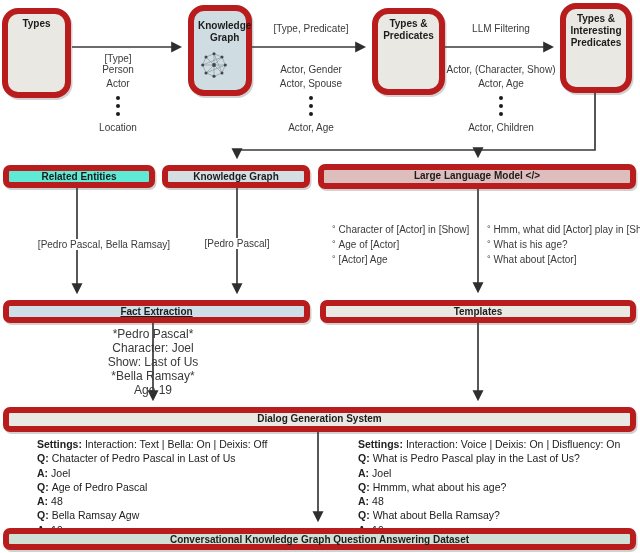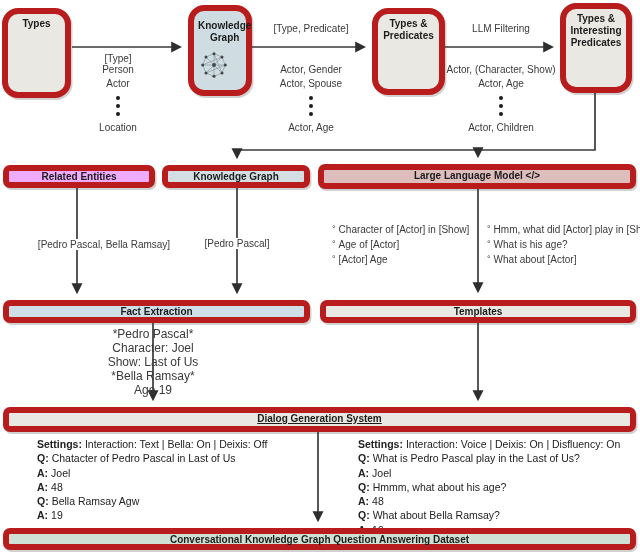--- a/index.html
+++ b/index.html
@@ -118,21 +118,21 @@
     <div>Actor, (Character, Show)</div>
     <div>Actor, Age</div>
   </div>
   <div class="vdots" style="left:499px;top:96px;">
     <div class="dot"></div>
       <div class="dot"></div>
       <div class="dot"></div>
   </div>
   <div class="note" style="left:421px;top:121px;width:160px;">Actor, Children</div>
 
-  <div class="box bar" style="left:3px;top:165px;width:152px;background:#f0abfc;">
+  <div class="box bar" style="left:3px;top:165px;width:152px;background:#5eead4;">
     <span>Related Entities</span>
   </div>
   <div class="box bar" style="left:162px;top:165px;width:148px;background:#d4dfe4;">
     <span>Knowledge Graph</span>
   </div>
   <div class="box bar" style="left:318px;top:164px;width:318px;height:25px;background:#debdbd;">
     <span>Large Language Model &lt;/&gt;</span>
   </div>
 
   <div class="note" style="left:12px;top:238px;width:160px;padding-left:12px;">
@@ -146,43 +146,44 @@
     <div><span class="b">°</span><span>Character of [Actor] in [Show]</span></div>
     <div><span class="b">°</span><span>Age of [Actor]</span></div>
     <div><span class="b">°</span><span>[Actor] Age</span></div>
   </div>
   <div class="blist" style="left:487px;top:222px;">
     <div><span class="b">°</span><span>Hmm, what did [Actor] play in [Show]?</span></div>
     <div><span class="b">°</span><span>What is his age?</span></div>
     <div><span class="b">°</span><span>What about [Actor]</span></div>
   </div>
 
-  <div class="box bar" style="left:3px;top:300px;width:307px;background:#cfdfe7;">
+  <div class="box bar" style="left:3px;top:300px;width:307px;background:#cfdfe7;text-decoration:underline;">
     <span>Fact Extraction</span>
   </div>
   <div class="box bar" style="left:320px;top:300px;width:316px;">
     <span>Templates</span>
   </div>
 
   <div class="facts" style="left:73px;top:327px;width:160px;">
     <div><span class="wbg">*Pedro Pascal*</span></div>
     <div><span class="wbg">Character: Joel</span></div>
     <div><span class="wbg">Show: Last of Us</span></div>
     <div><span class="wbg">*Bella Ramsay*</span></div>
     <div><span class="wbg">Age 19</span></div>
   </div>
 
-  <div class="box bar" style="left:3px;top:407px;width:633px;height:25px;text-decoration:underline;">
+  <div class="box bar" style="left:3px;top:407px;width:633px;height:25px;">
     <span>Dialog Generation System</span>
   </div>
 
   <div class="qa" style="left:37px;top:437px;">
     <div><span class="p">Settings:</span><span>Interaction: Text | Bella: On | Deixis: Off</span></div>
     <div><span class="p">Q:</span><span>Chatacter of Pedro Pascal in Last of Us</span></div>
     <div><span class="p">A:</span><span>Joel</span></div>
+    <div><span class="p">Q:</span><span>Age of Pedro Pascal</span></div>
     <div><span class="p">A:</span><span>48</span></div>
     <div><span class="p">Q:</span><span>Bella Ramsay Agw</span></div>
     <div><span class="p">A:</span><span>19</span></div>
   </div>
   <div class="qa" style="left:358px;top:437px;">
     <div><span class="p">Settings:</span><span>Interaction: Voice | Deixis: On | Disfluency: On</span></div>
     <div><span class="p">Q:</span><span>What is Pedro Pascal play in the Last of Us?</span></div>
     <div><span class="p">A:</span><span>Joel</span></div>
     <div><span class="p">Q:</span><span>Hmmm, what about his age?</span></div>
     <div><span class="p">A:</span><span>48</span></div>

